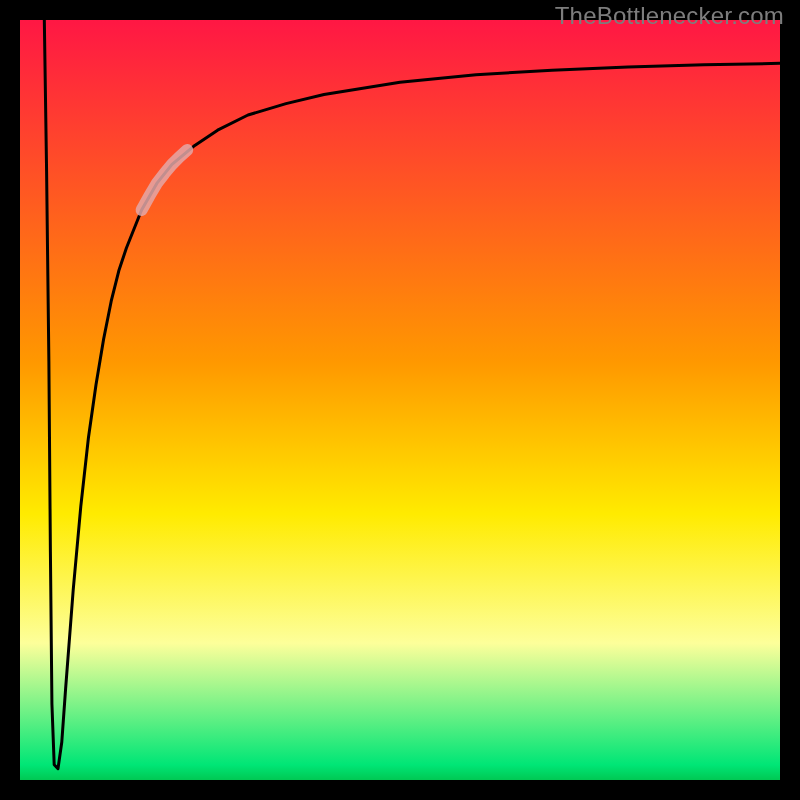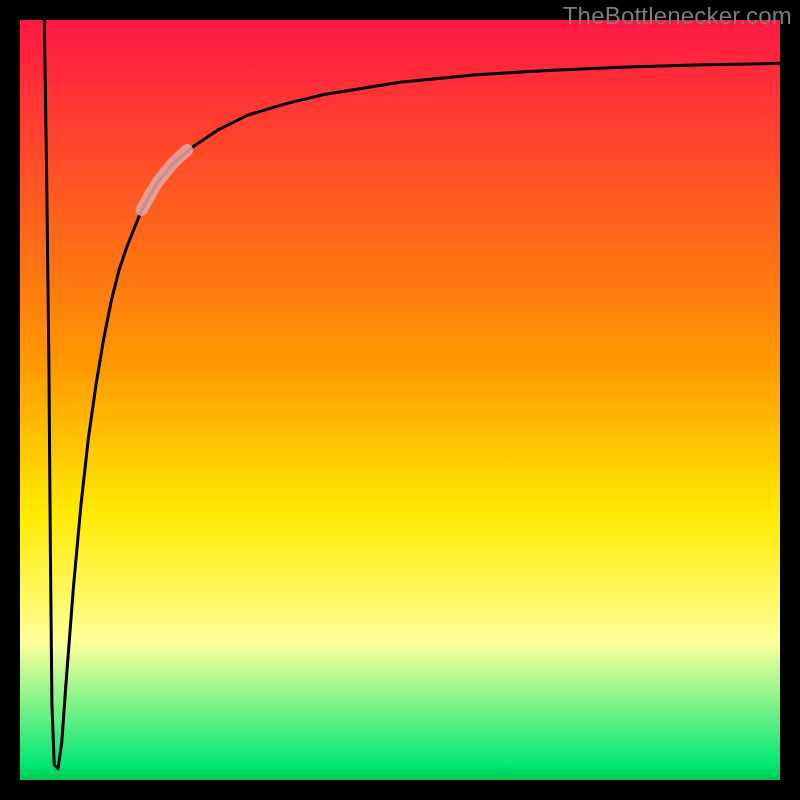--- a/index.html
+++ b/index.html
@@ -12,21 +12,21 @@
     font-family: Arial, Helvetica, sans-serif;
   }
   .chart-container {
     position: relative;
     width: 800px;
     height: 800px;
   }
   .watermark {
     position: absolute;
     top: 2px;
-    right: 8px;
+    right: 16px;
     font-size: 24px;
     font-weight: 500;
     color: #7d7d7d;
     letter-spacing: 0.2px;
     z-index: 10;
   }
   svg {
     display: block;
   }
 </style>

